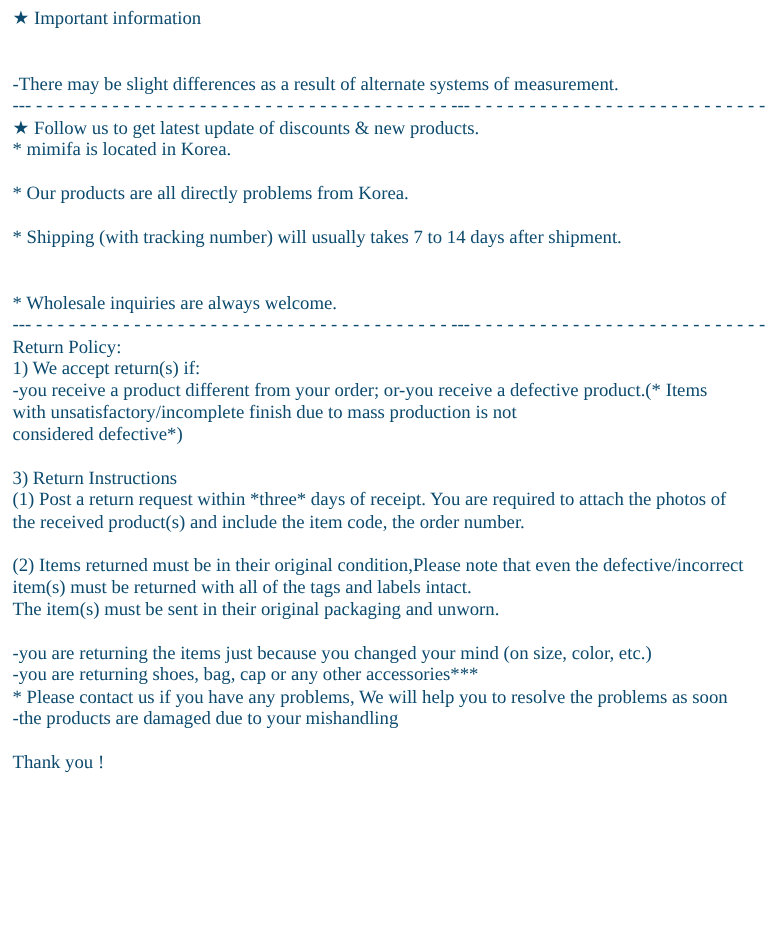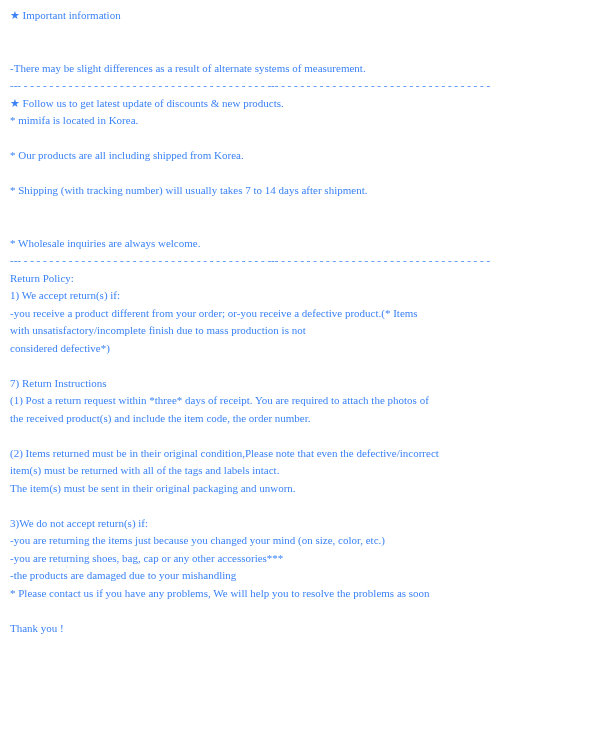--- a/index.html
+++ b/index.html
@@ -11,23 +11,23 @@
     height: 741px;
     background: #ffffff;
     overflow: hidden;
   }
   .doc {
     box-sizing: border-box;
     width: 614px;
     height: 741px;
     padding: 7px 0 0 10px;
     font-family: "Liberation Serif", "DejaVu Serif", serif;
-    font-size: 11px;
+    font-size: 15px;
     line-height: 17.5px;
-    color: #3b82f6;
+    color: #0c4a6e;
   }
   .line {
     min-height: 17.5px;
     white-space: pre;
   }
   .divider {
     overflow: hidden;
     max-width: 604px;
   }
 </style>
@@ -39,46 +39,45 @@
       <div class="line">★ Important information</div>
       <div class="line"></div>
       <div class="line"></div>
       <div class="line">-There may be slight differences as a result of alternate systems of measurement.</div>
     </div>
     <div class="line divider">--- - - - - - - - - - - - - - - - - - - - - - - - - - - - - - - - - - - - - - - --- - - - - - - - - - - - - - - - - - - - - - - - - - - - - - - - - -</div>
     <div>
       <div class="line">★ Follow us to get latest update of discounts &amp; new products.</div>
       <div class="line">* mimifa is located in Korea.</div>
       <div class="line"></div>
-      <div class="line">* Our products are all including shipped from Korea.</div>
+      <div class="line">* Our products are all directly problems from Korea.</div>
       <div class="line"></div>
       <div class="line">* Shipping (with tracking number) will usually takes 7 to 14 days after shipment.</div>
       <div class="line"></div>
       <div class="line"></div>
       <div class="line">* Wholesale inquiries are always welcome.</div>
     </div>
     <div class="line divider">--- - - - - - - - - - - - - - - - - - - - - - - - - - - - - - - - - - - - - - - --- - - - - - - - - - - - - - - - - - - - - - - - - - - - - - - - - -</div>
     <div>
       <div class="line">Return Policy:</div>
       <div class="line">1) We accept return(s) if:</div>
       <div class="line">-you receive a product different from your order; or-you receive a defective product.(* Items</div>
       <div class="line">with unsatisfactory/incomplete finish due to mass production is not</div>
       <div class="line">considered defective*)</div>
       <div class="line"></div>
-      <div class="line">7) Return Instructions</div>
+      <div class="line">3) Return Instructions</div>
       <div class="line">(1) Post a return request within *three* days of receipt. You are required to attach the photos of</div>
       <div class="line">the received product(s) and include the item code, the order number.</div>
       <div class="line"></div>
       <div class="line">(2) Items returned must be in their original condition,Please note that even the defective/incorrect</div>
       <div class="line">item(s) must be returned with all of the tags and labels intact.</div>
       <div class="line">The item(s) must be sent in their original packaging and unworn.</div>
       <div class="line"></div>
-      <div class="line">3)We do not accept return(s) if:</div>
       <div class="line">-you are returning the items just because you changed your mind (on size, color, etc.)</div>
       <div class="line">-you are returning shoes, bag, cap or any other accessories***</div>
+      <div class="line">* Please contact us if you have any problems, We will help you to resolve the problems as soon</div>
       <div class="line">-the products are damaged due to your mishandling</div>
-      <div class="line">* Please contact us if you have any problems, We will help you to resolve the problems as soon</div>
     </div>
     <div>
       <div class="line"></div>
       <div class="line">Thank you !</div>
     </div>
   </div>
 
 </body></html>

